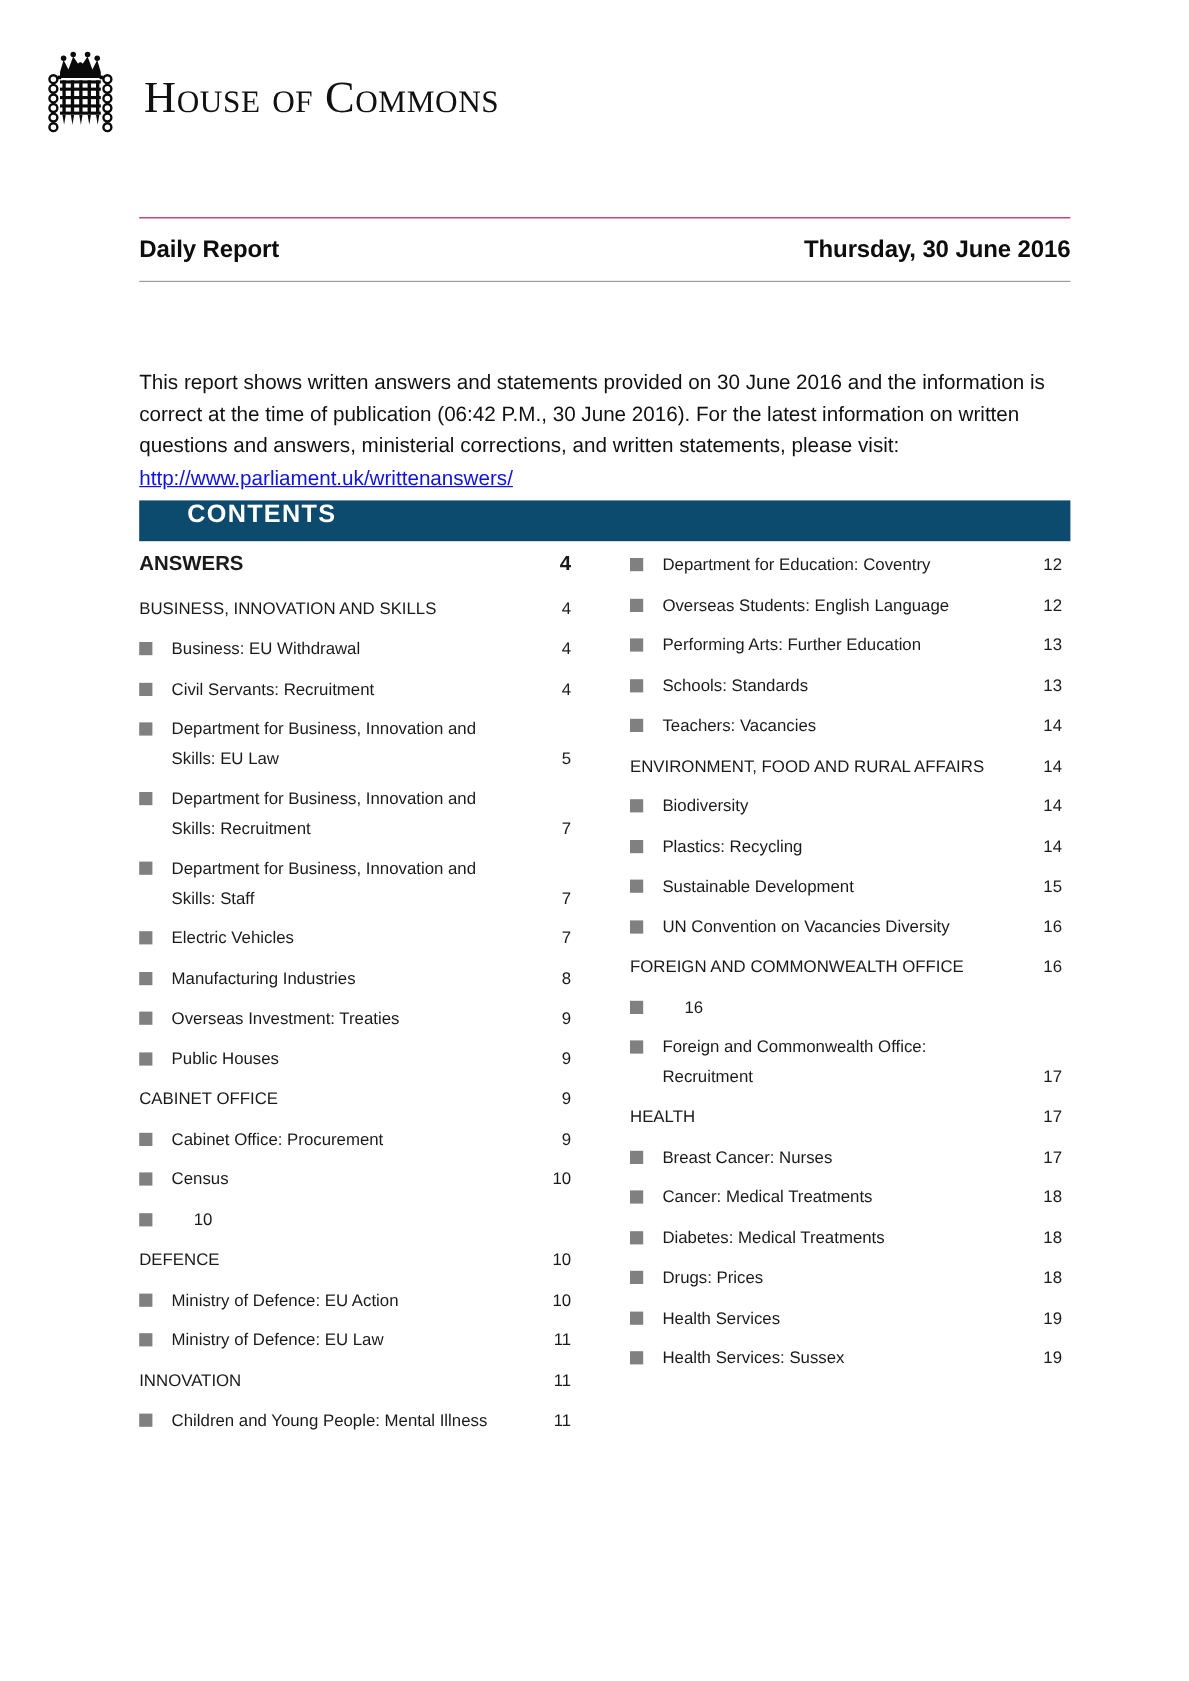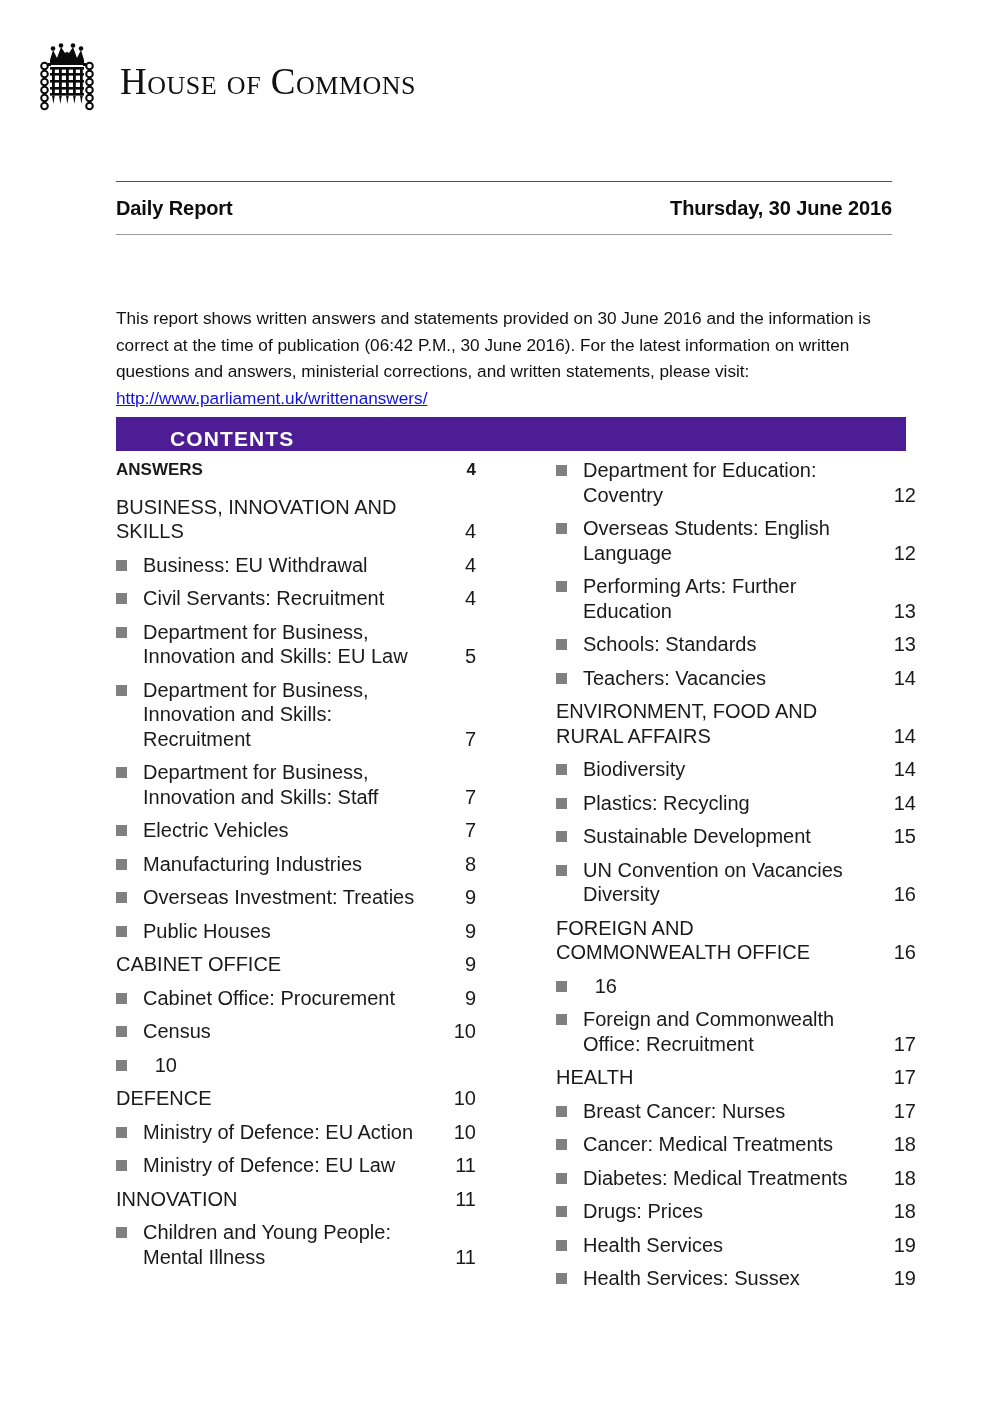--- a/index.html
+++ b/index.html
@@ -86,51 +86,50 @@
     text-decoration: underline;
   }
 
   
   .contents-bar {
     position: absolute;
     left: 116px;
     top: 417px;
     width: 776px;
     height: 34px;
-    background: #4c1d95;
+    background: #0c4a6e;
     display: flex;
-    align-items: flex-end;
-    padding-left: 14px;
+    align-items: flex-start;
   }
   .contents-bar .label {
     color: #ffffff;
     font-size: 21px;
     font-weight: bold;
     letter-spacing: 1.1px;
     margin-left: 40px;
   }
 
   
   .toc {
     position: absolute;
     left: 116px;
     top: 458px;
     width: 776px;
     display: flex;
-    gap: 80px;
+    gap: 49px;
   }
   .toc-col {
     width: 360px;
     flex: 0 0 auto;
   }
 
   .toc-row {
     display: flex;
     align-items: flex-start;
-    font-size: 20px;
+    font-size: 14px;
     line-height: 24.5px;
     color: #1a1a1a;
     margin-bottom: 9px;
   }
 
   .bullet-cell {
     flex: 0 0 27px;
     padding-top: 7px;
   }
   .bullet {

